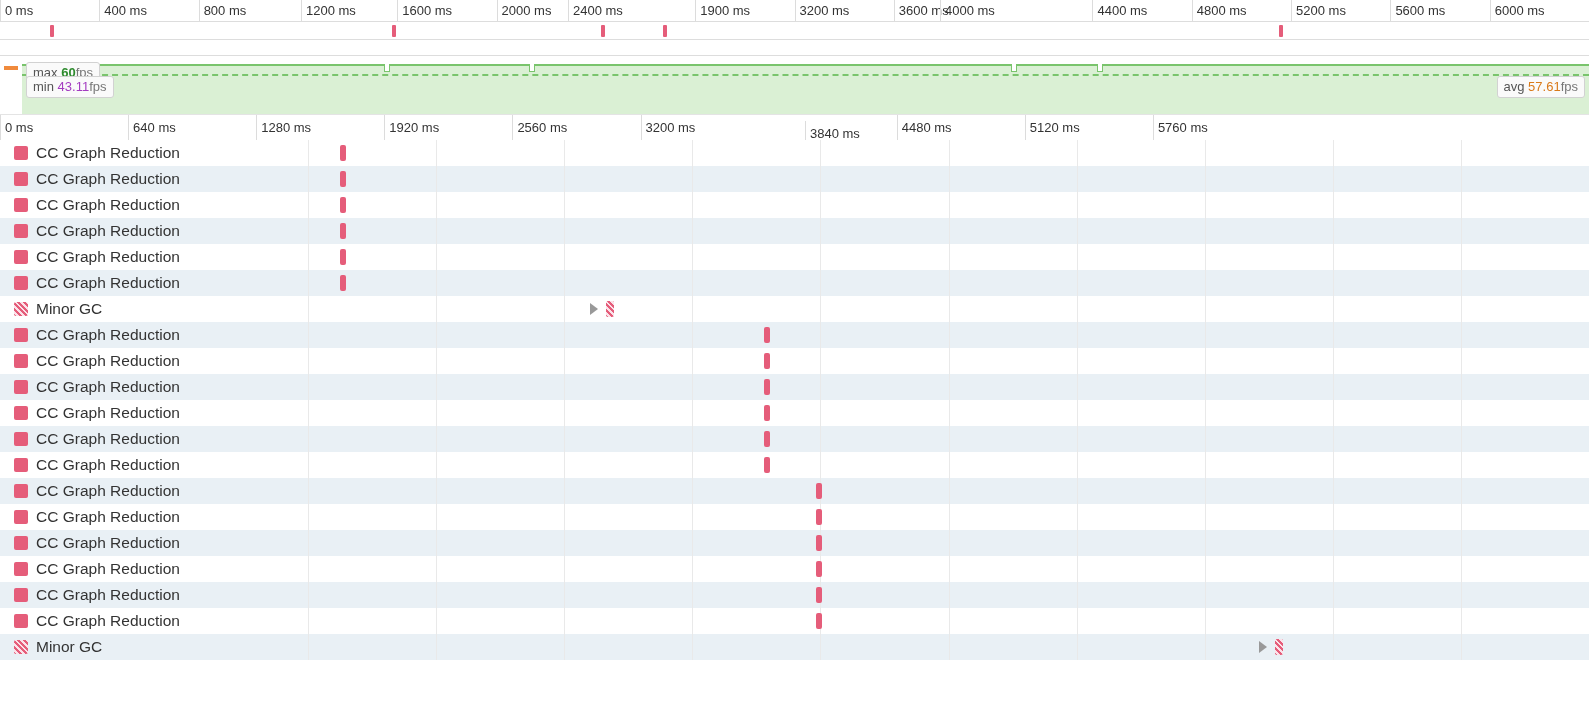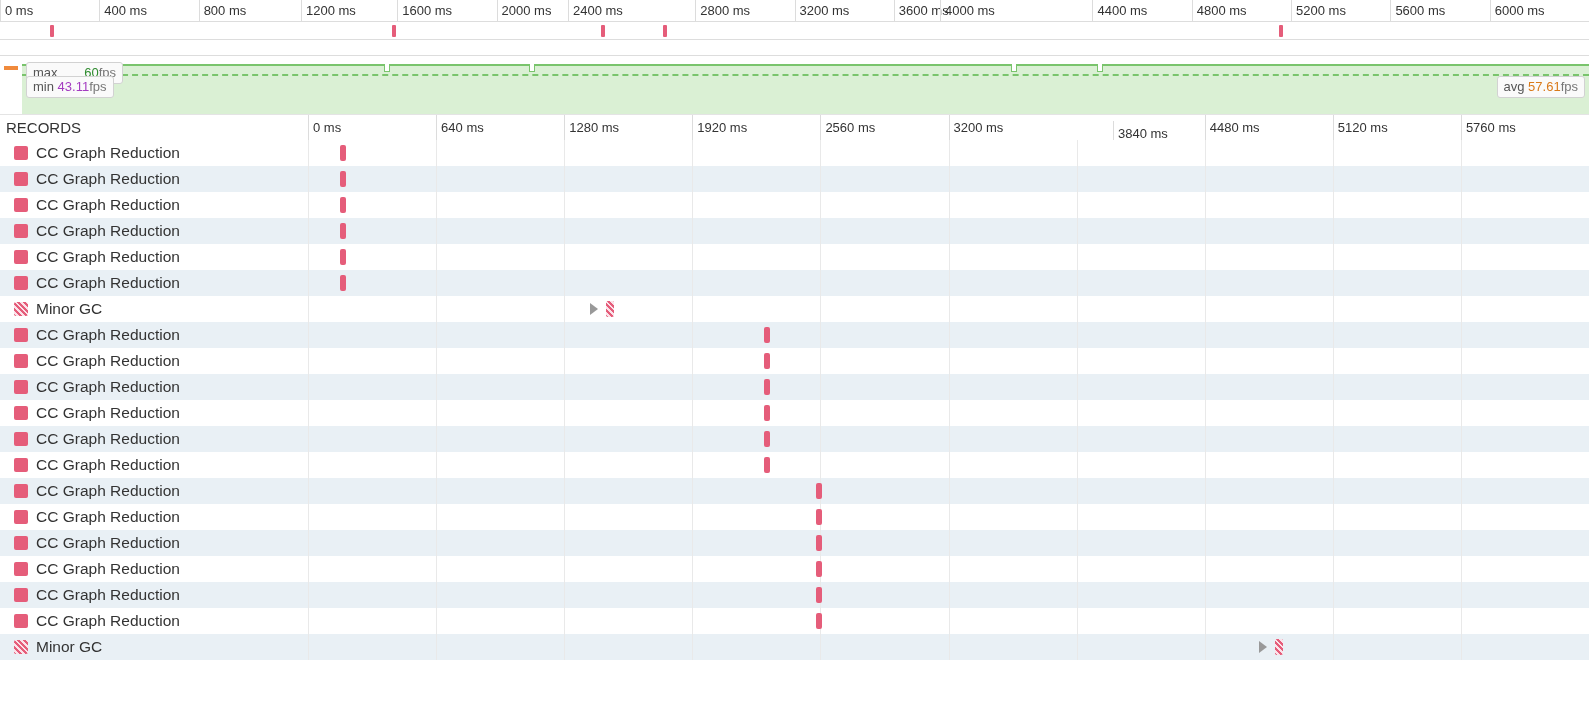--- a/index.html
+++ b/index.html
@@ -98,21 +98,21 @@
     position: absolute;
     background: #fafafa;
     border: 1px solid #d2d2d2;
     border-radius: 3px;
     padding: 1px 6px;
     font-size: 13px;
     white-space: nowrap;
     line-height: 1.4;
   }
   .badge .lbl { color: #555; }
-  .badge .val-green { color: #2e8b2e; font-weight: 400; margin-left: 23px; }
+  .badge .val-green { color: #2e8b2e; font-weight: 700; }
   .badge .val-purple { color: #a43cc1; font-weight: 500; }
   .badge .val-orange { color: #d97a1a; font-weight: 500; }
   .badge .unit { color: #777; }
 
   .fps-area .badge-max { left: 26px; top: 6px; }
   .fps-area .badge-min { left: 26px; top: 20px; }
   .fps-area .badge-avg { right: 4px; top: 20px; }
 
   
   .records-header {
@@ -229,21 +229,21 @@
 <body>
 
 <div class="overview-ruler" id="overview-ruler">
     <div class="tick" style="left: 0px;">0 ms</div>
     <div class="tick" style="left: 99.3125px;">400 ms</div>
     <div class="tick" style="left: 198.625px;">800 ms</div>
     <div class="tick" style="left: 301px;">1200 ms</div>
     <div class="tick" style="left: 397.25px;">1600 ms</div>
     <div class="tick" style="left: 496.562px;">2000 ms</div>
     <div class="tick" style="left: 568px;">2400 ms</div>
-    <div class="tick" style="left: 695.188px;">2800 ms</div>
+    <div class="tick" style="left: 695.188px;">1900 ms</div>
     <div class="tick" style="left: 794.5px;">3200 ms</div>
     <div class="tick" style="left: 893.812px;">3600 ms</div>
     <div class="tick" style="left: 940px;">4000 ms</div>
     <div class="tick" style="left: 1092.44px;">4400 ms</div>
     <div class="tick" style="left: 1191.75px;">4800 ms</div>
     <div class="tick" style="left: 1291.06px;">5200 ms</div>
     <div class="tick" style="left: 1390.38px;">5600 ms</div>
     <div class="tick" style="left: 1489.69px;">6000 ms</div>
   </div>
 
@@ -275,21 +275,20 @@
     <span class="lbl">min</span>
     <span class="val-purple">43.11</span><span class="unit">fps</span>
   </div>
   <div class="badge badge-avg">
     <span class="lbl">avg</span>
     <span class="val-orange">57.61</span><span class="unit">fps</span>
   </div>
 </div>
 
 <div class="records-header">
-  <div class="col-left">RECORDS</div>
   <div class="col-right" id="waterfall-ruler">
       <div class="tick" style="left: 0px;">0 ms</div>
       <div class="tick" style="left: 128.1px;">640 ms</div>
       <div class="tick" style="left: 256.2px;">1280 ms</div>
       <div class="tick" style="left: 384.3px;">1920 ms</div>
       <div class="tick" style="left: 512.4px;">2560 ms</div>
       <div class="tick" style="left: 640.5px;">3200 ms</div>
       <div class="tick" style="left: 805px; margin-top: 6px;">3840 ms</div>
       <div class="tick" style="left: 896.7px;">4480 ms</div>
       <div class="tick" style="left: 1024.8px;">5120 ms</div>

